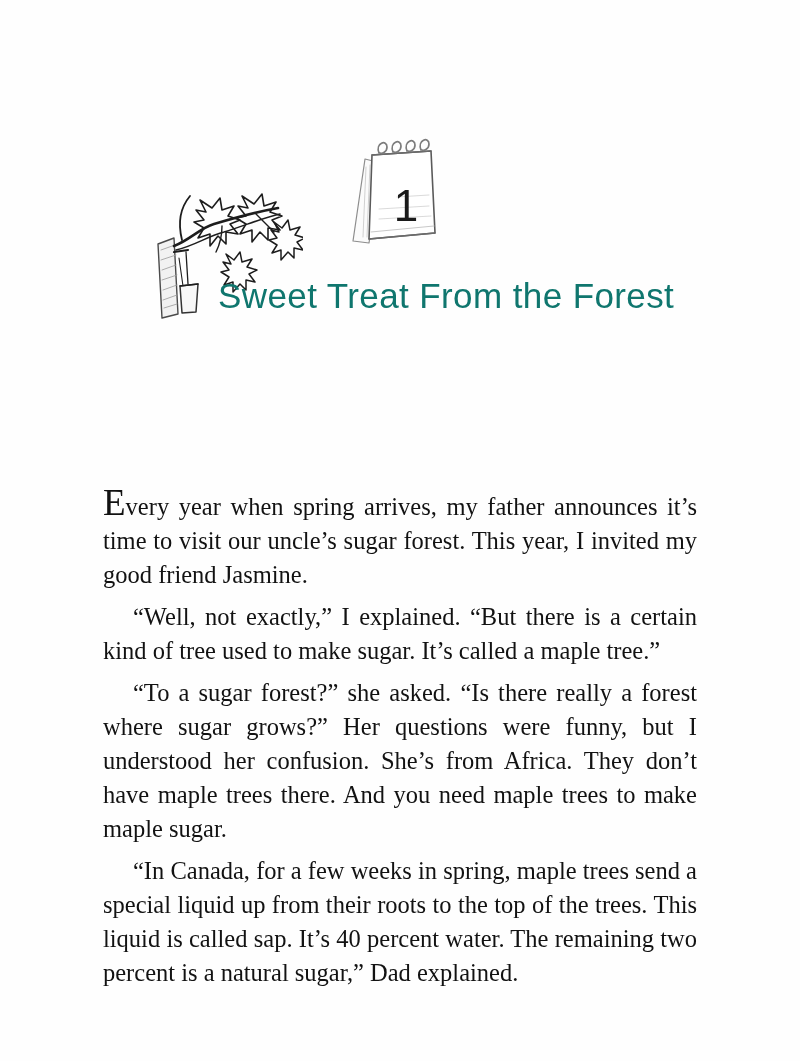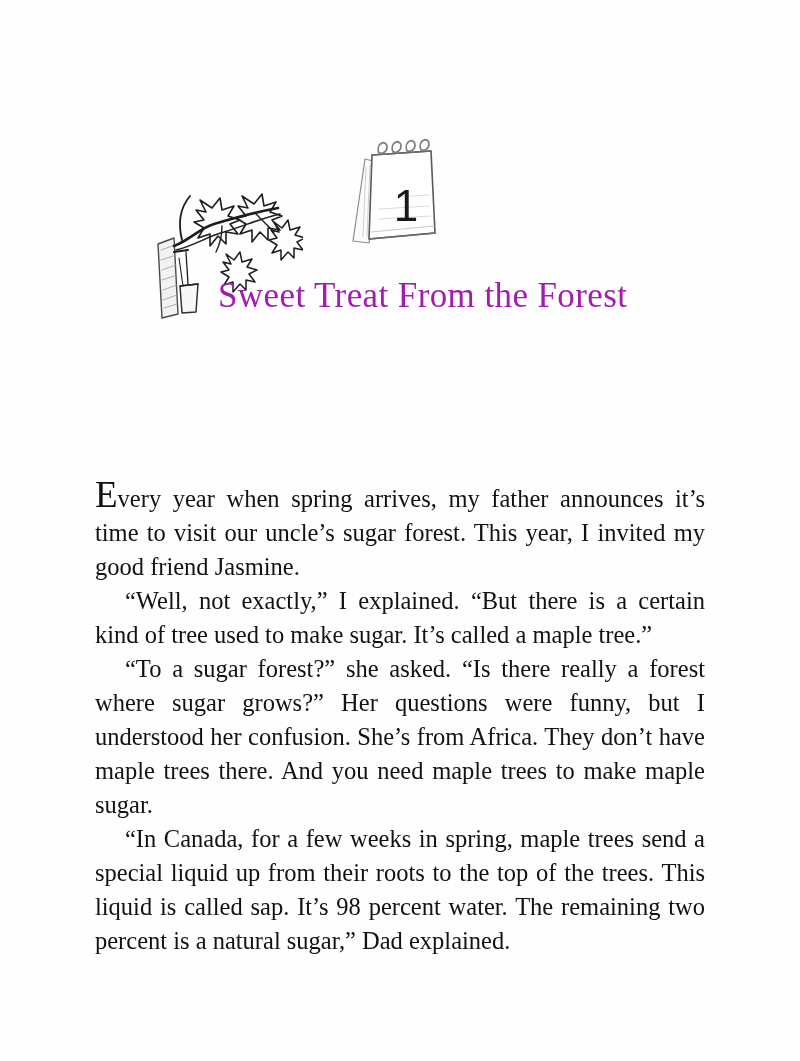--- a/index.html
+++ b/index.html
@@ -62,43 +62,43 @@
     font-family: "Liberation Sans", "DejaVu Sans", sans-serif;
     font-size: 44px;
     color: #1a1a1a;
     pointer-events: none;
   }
 
   .chapter-title {
     position: absolute;
     left: 218px;
     top: 125px;
-    font-family: Liberation Serif, serif;
+    font-family: Liberation Sans, sans-serif;
     font-size: 35px;
     font-weight: 400;
     letter-spacing: 0.4px;
-    color: #a21caf;
+    color: #0f766e;
     white-space: nowrap;
   }
 
   
   .body-text {
     position: absolute;
     left: 95px;
     top: 352px;
     width: 610px;
     font-size: 24.5px;
     line-height: 34px;
     text-align: justify;
     text-justify: inter-word;
     color: #121212;
   }
 
   .body-text p {
-    margin: 0;
+    margin: 8px;
     text-indent: 30px;
   }
 
   .body-text p.first {
     text-indent: 0;
   }
 
   .initial-cap {
     font-size: 37px;
     line-height: 0.8;
@@ -199,16 +199,16 @@
 
   <div class="body-text">
 
     <p class="first"><span class="initial-cap">E</span><span>very year when spring arrives, my father announces it’s time to visit our uncle’s sugar forest. This year, I invited my good friend Jasmine.</span></p>
 
     <p><span>“Well, not exactly,” I explained. “But there is a certain kind of tree used to make sugar. It’s called a maple tree.”</span></p>
 
     <p><span>“To a sugar forest?” she asked. “Is there really a forest where sugar grows?” Her questions were funny, but I understood her confusion. She’s from Africa. They don’t have maple trees there. And you need maple trees to make maple sugar.</span></p>
 
 
-    <p><span>“In Canada, for a few weeks in spring, maple trees send a special liquid up from their roots to the top of the trees. This liquid is called sap. It’s 98 percent water. The remaining two percent is a natural sugar,” Dad explained.</span></p>
+    <p><span>“In Canada, for a few weeks in spring, maple trees send a special liquid up from their roots to the top of the trees. This liquid is called sap. It’s 40 percent water. The remaining two percent is a natural sugar,” Dad explained.</span></p>
   </div>
 
 </div>
 
 </body></html>

